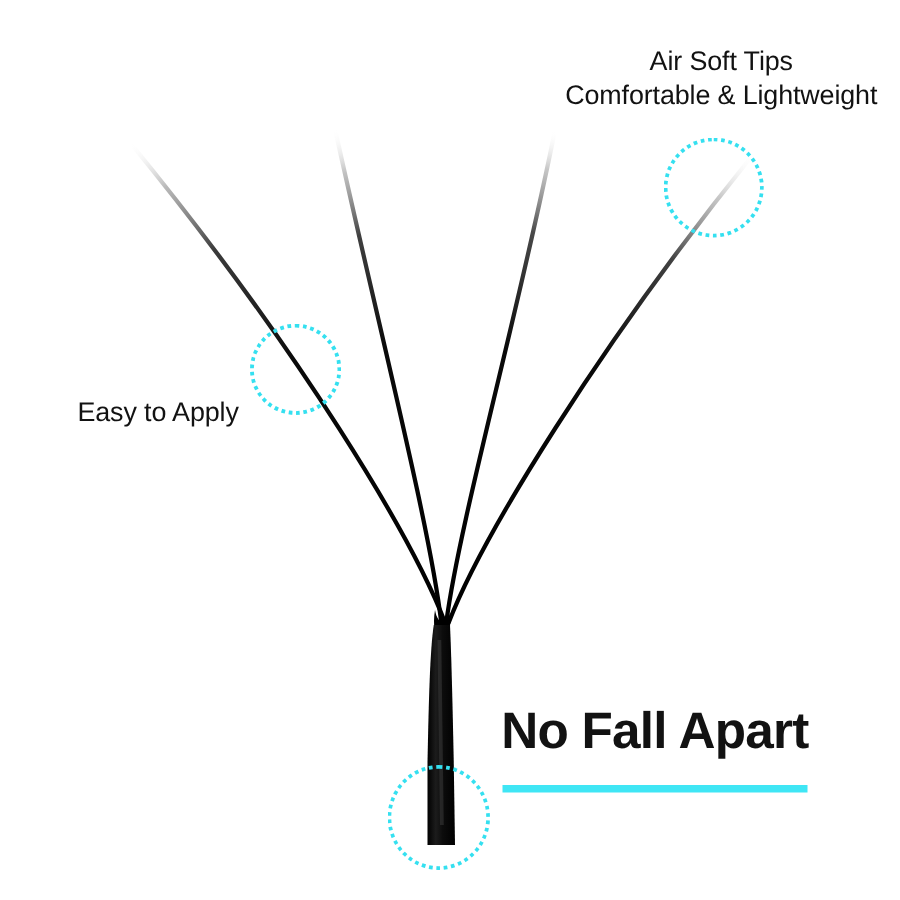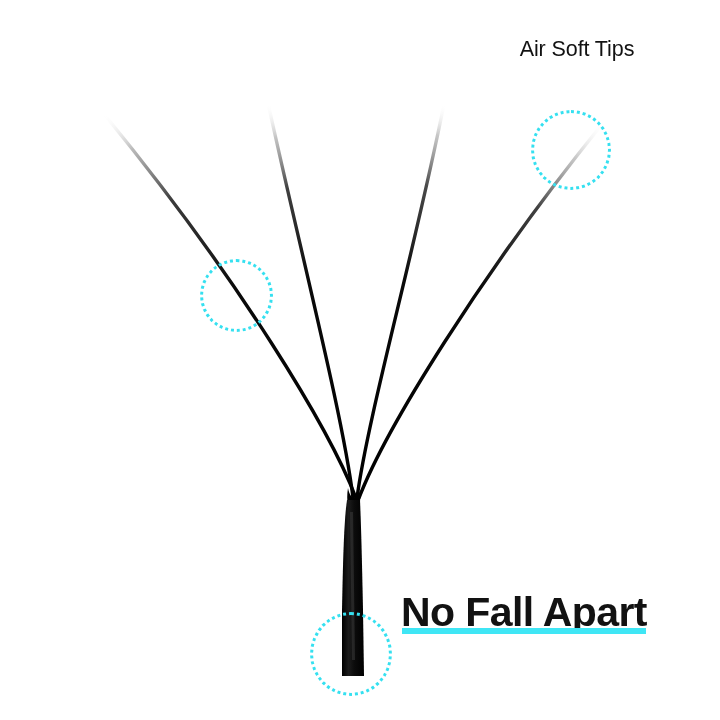--- a/index.html
+++ b/index.html
@@ -49,21 +49,21 @@
 
   #callout-apply {
     left: 62px;
     top: 317px;
     font-size: 21.5px;
     line-height: 27px;
   }
 
   #callout-nofall {
     left: 401px;
-    top: 588px;
+    top: 560px;
     font-size: 41px;
     font-weight: bold;
     line-height: 48px;
     letter-spacing: -0.6px;
   }
   #nofall-underline {
     position: absolute;
     left: 402px;
     top: 628px;
     width: 244px;
@@ -141,19 +141,21 @@
 
     <path d="M 350 512 L 352 660 L 355 660 L 353 512 Z" fill="#3a3a3a" opacity="0.55"></path>
   </svg>
 
   <div class="dot-circle" id="circle-tips" style="border-color: rgb(53, 224, 240);"></div>
   <div class="dot-circle" id="circle-apply" style="border-color: rgb(53, 224, 240);"></div>
   <div class="dot-circle" id="circle-base" style="border-color: rgb(53, 224, 240);"></div>
 
   <div class="label" id="callout-tips" style="color: rgb(18, 18, 18);">
     <span class="ln">Air Soft Tips</span>
+    <span class="ln">Comfortable &amp; Lightweight</span>
   </div>
 
+  <div class="label" id="callout-apply" style="color: rgb(18, 18, 18);">Easy to Apply</div>
 
   <div class="label" id="callout-nofall" style="color: rgb(18, 18, 18);">No Fall Apart</div>
   <div id="nofall-underline" style="background: rgb(63, 230, 245);"></div>
 
 </div>
 
 </body></html>

